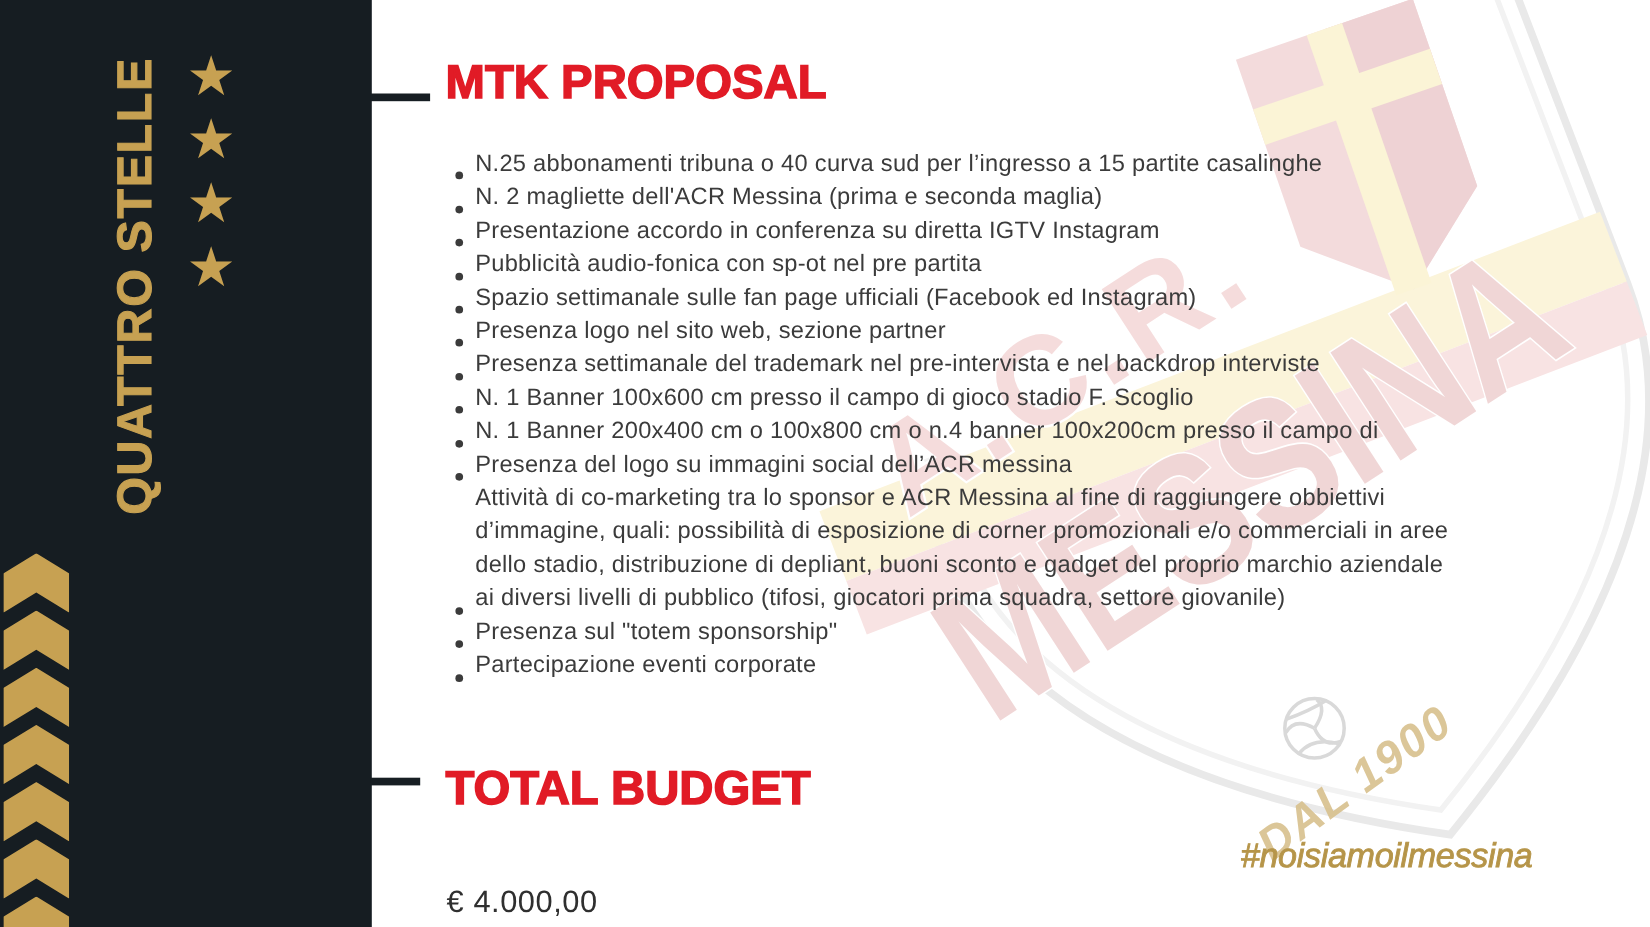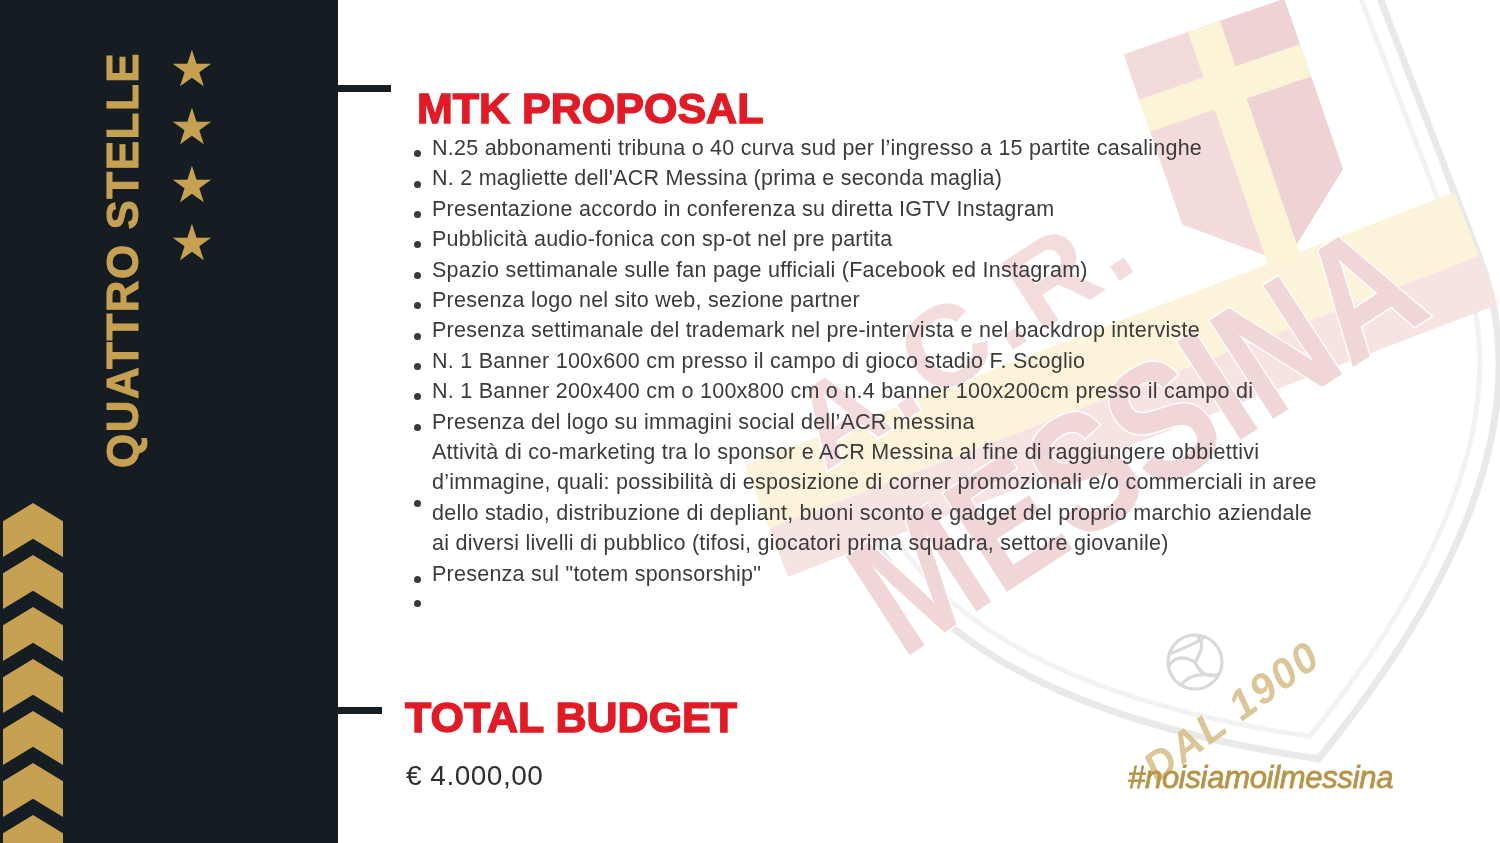--- a/index.html
+++ b/index.html
@@ -25,33 +25,33 @@
     clip-path:polygon(0 34%,50% 0,100% 34%,100% 100%,50% 66%,0 100%);}
   
   .content{position:absolute;left:0;top:0;width:1500px;height:843px;z-index:3;}
   .dash{position:absolute;height:7px;background:#171e23;}
   .dash-top{left:337px;top:85px;width:54px;}
   .dash-bottom{left:337px;top:707px;width:45px;}
   .h-red{
     position:absolute;left:405px;color:#e11b26;font-size:43px;font-weight:bold;
     line-height:1;letter-spacing:0px;-webkit-text-stroke:1.4px #e11b26;white-space:nowrap;
   }
-  .title{top:87px;margin-left:12px;}
+  .title{top:54px;}
   .budget-title{top:696px;}
   .budget-value{
-    position:absolute;left:406px;top:760px;color:#2f2f2f;font-size:28px;
+    position:absolute;left:406px;top:804px;color:#2f2f2f;font-size:28px;
     letter-spacing:0.5px;white-space:nowrap;
   }
   .hashtag{
     position:absolute;left:1128px;top:760px;color:#b69549;font-size:31px;
     font-weight:normal;font-style:italic;letter-spacing:-0.3px;
     -webkit-text-stroke:0.8px #b69549;white-space:nowrap;
   }
   .plist{position:absolute;left:414px;top:133px;margin:0;padding:0;list-style:none;}
-  .plist li{display:flex;align-items:center;}
+  .plist li{display:flex;align-items:flex-end;}
   .pdot{flex:0 0 auto;width:7px;height:7px;border-radius:50%;background:#3b3b3b;margin:11px 11px 0 0;}
   .plines{color:#3b3b3b;font-size:21.5px;line-height:30.4px;letter-spacing:0.25px;}
   .plines div{white-space:nowrap;}
 </style>
 </head>
 <body>
 
 <div class="page">
 
   <svg class="watermark" width="1500" height="843" viewBox="0 0 1500 843" aria-hidden="true">
@@ -183,20 +183,23 @@
           </div>
         </li>
         <li>
           <span class="pdot"></span>
           <div class="plines">
             <div>Presenza sul "totem sponsorship"</div>
           </div>
         </li>
         <li>
           <span class="pdot"></span>
+          <div class="plines">
+            <div>Partecipazione eventi corporate</div>
+          </div>
         </li>
       </ul>
 
     <div class="dash dash-bottom"></div>
     <div class="h-red budget-title">TOTAL BUDGET</div>
     <div class="budget-value">€ 4.000,00</div>
 
     <div class="hashtag">#noisiamoilmessina</div>
   </div>
 </div>

